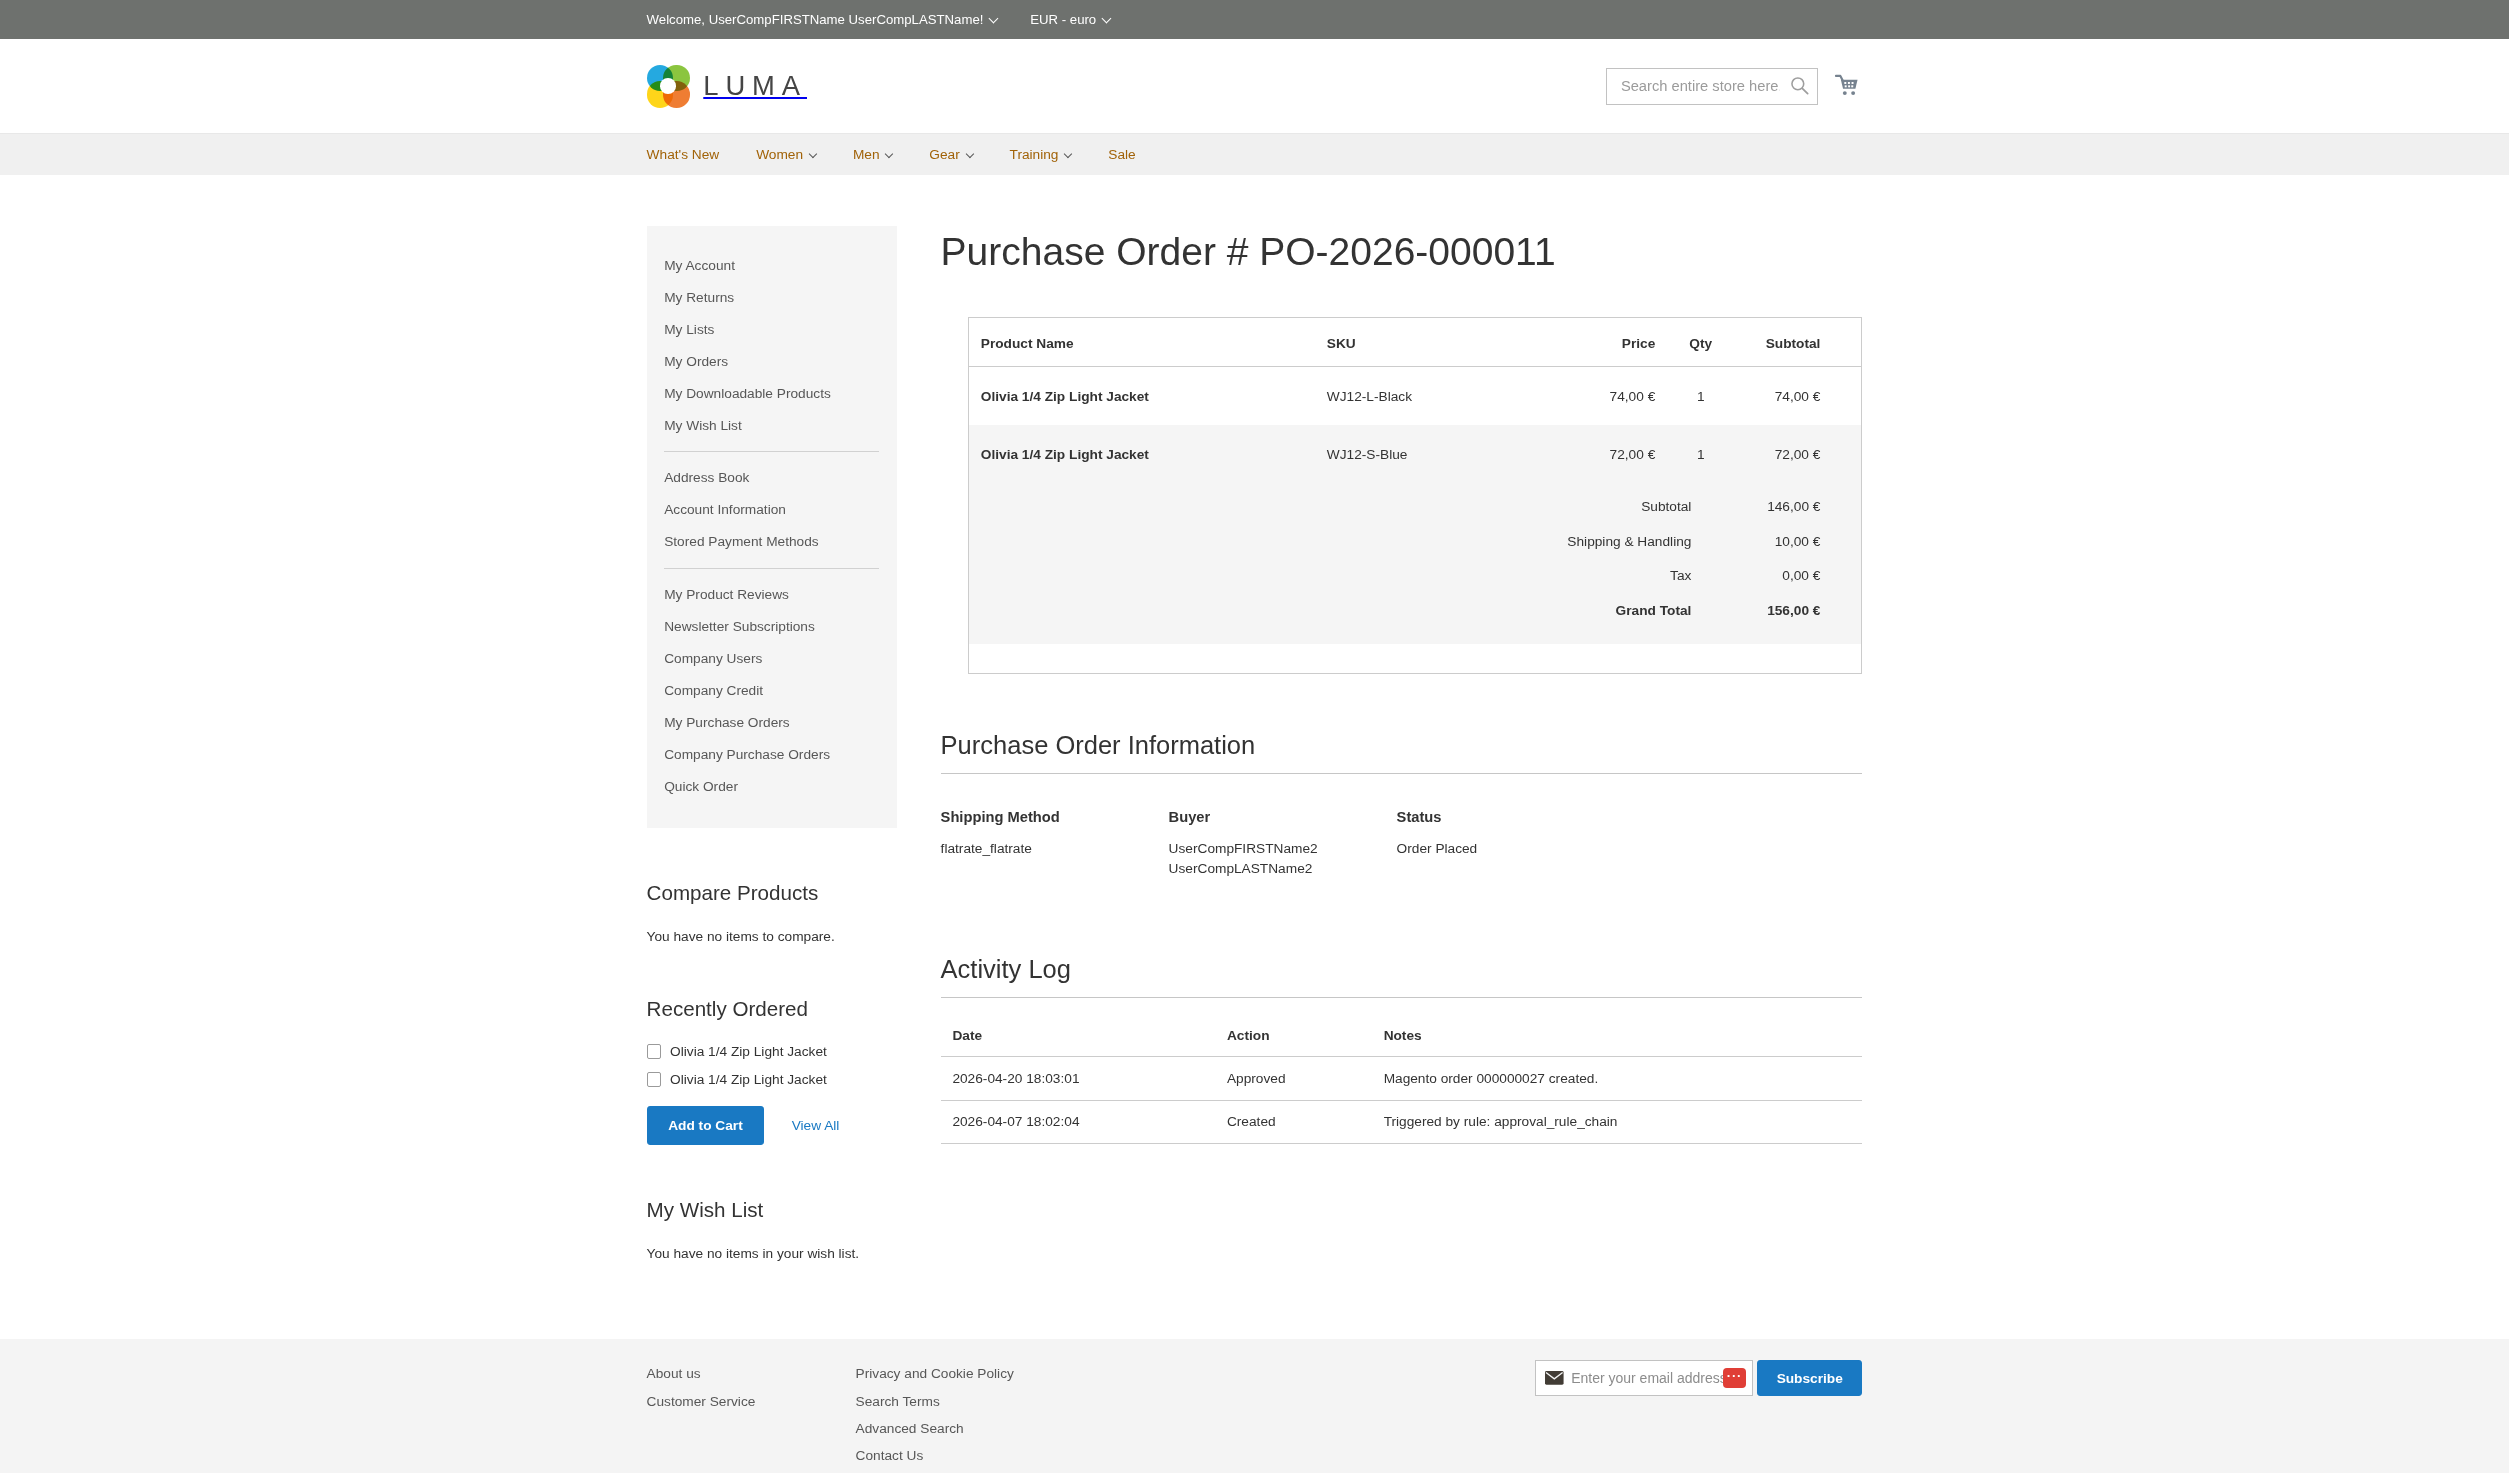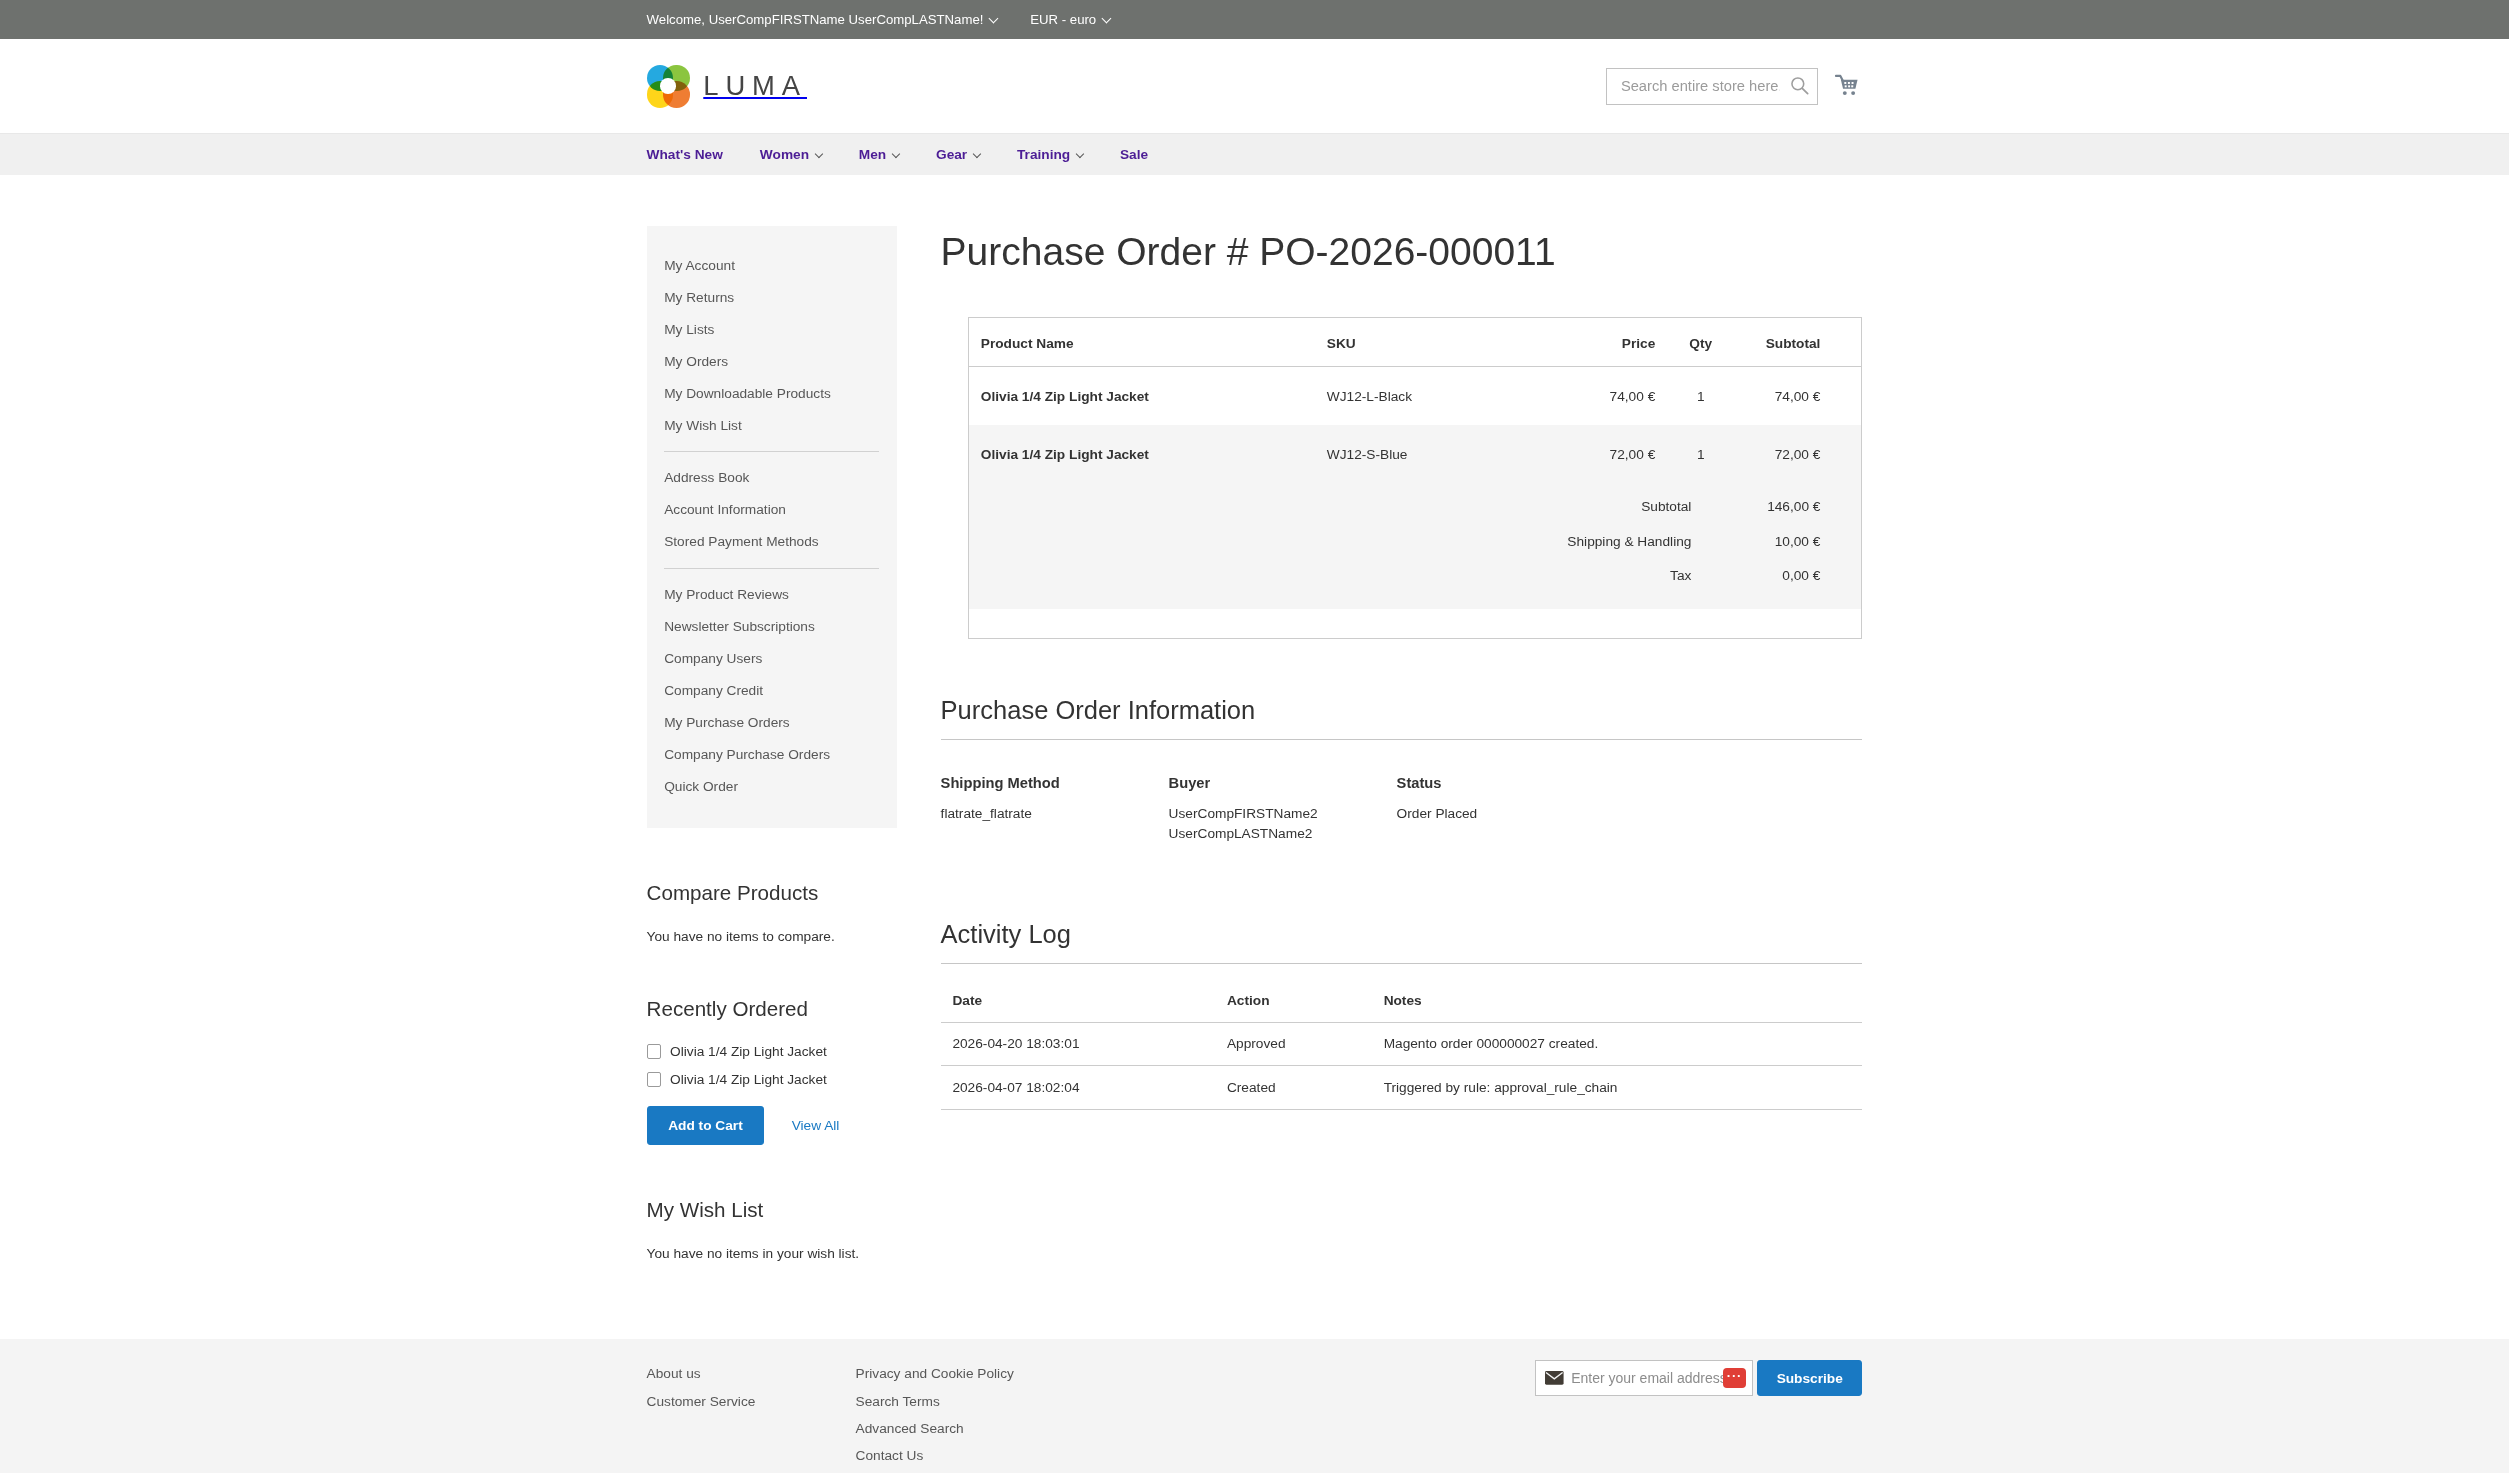--- a/index.html
+++ b/index.html
@@ -36,21 +36,21 @@
   .search-box { position: relative; width: 212px; }
   .search-box input { width: 100%; height: 37px; border: 1px solid #c2c2c2; background: #fff;
     padding: 0 37px 0 13.7px; font-size: 14.7px; color: #333; font-family: inherit; }
   .search-box input::placeholder { color: #9b9b9b; }
   .search-icon { position: absolute; right: 7.8px; top: 7.8px; }
   .cart-btn { background: none; border: none; cursor: pointer; padding: 2px; }
 
   
   .navbar { background: #f0f0f0; border-top: 1px solid #e8e8e8; }
   .navbar .inner { height: 41px; display: flex; align-items: center; gap: 37px; }
-  .nav-item { font-weight: bold; color: #4c1d95; font-size: 13.7px; text-decoration: none; line-height: 41px; }
+  .nav-item { font-weight: normal; color: #a16207; font-size: 13.7px; text-decoration: none; line-height: 41px; }
   .nav-item .caret { width: 5.9px; height: 5.9px; border-width: 1.5px; color: #575757; margin-left: 6.9px; vertical-align: 2px;}
 
   
   .page-wrap { display: flex; gap: 44px; margin-top: 51px; }
   .left-col { width: 250px; flex: 0 0 250px; }
   .main-col { flex: 1 1 auto; min-width: 0; }
 
   
   .account-nav { background: #f5f5f5; padding: 23.5px 17.6px 25.5px 17.6px; }
   .account-nav a { display: block; color: #575757; text-decoration: none; font-size: 13.7px; line-height: 32px; }
@@ -276,20 +276,24 @@
           <span class="t-value">146,00 €</span>
         </div>
         <div class="totals-row">
           <span class="t-label">Shipping &amp; Handling</span>
           <span class="t-value">10,00 €</span>
         </div>
         <div class="totals-row">
           <span class="t-label">Tax</span>
           <span class="t-value">0,00 €</span>
         </div>
+        <div class="totals-row grand">
+          <span class="t-label">Grand Total</span>
+          <span class="t-value">156,00 €</span>
+        </div>
       </div>
     </div>
 
     <h2 class="section-title po-info-title">Purchase Order Information</h2>
     <div class="po-fields">
       <div class="po-field">
         <div class="f-label">Shipping Method</div>
         <div class="f-value">flatrate_flatrate</div>
       </div>
       <div class="po-field">

